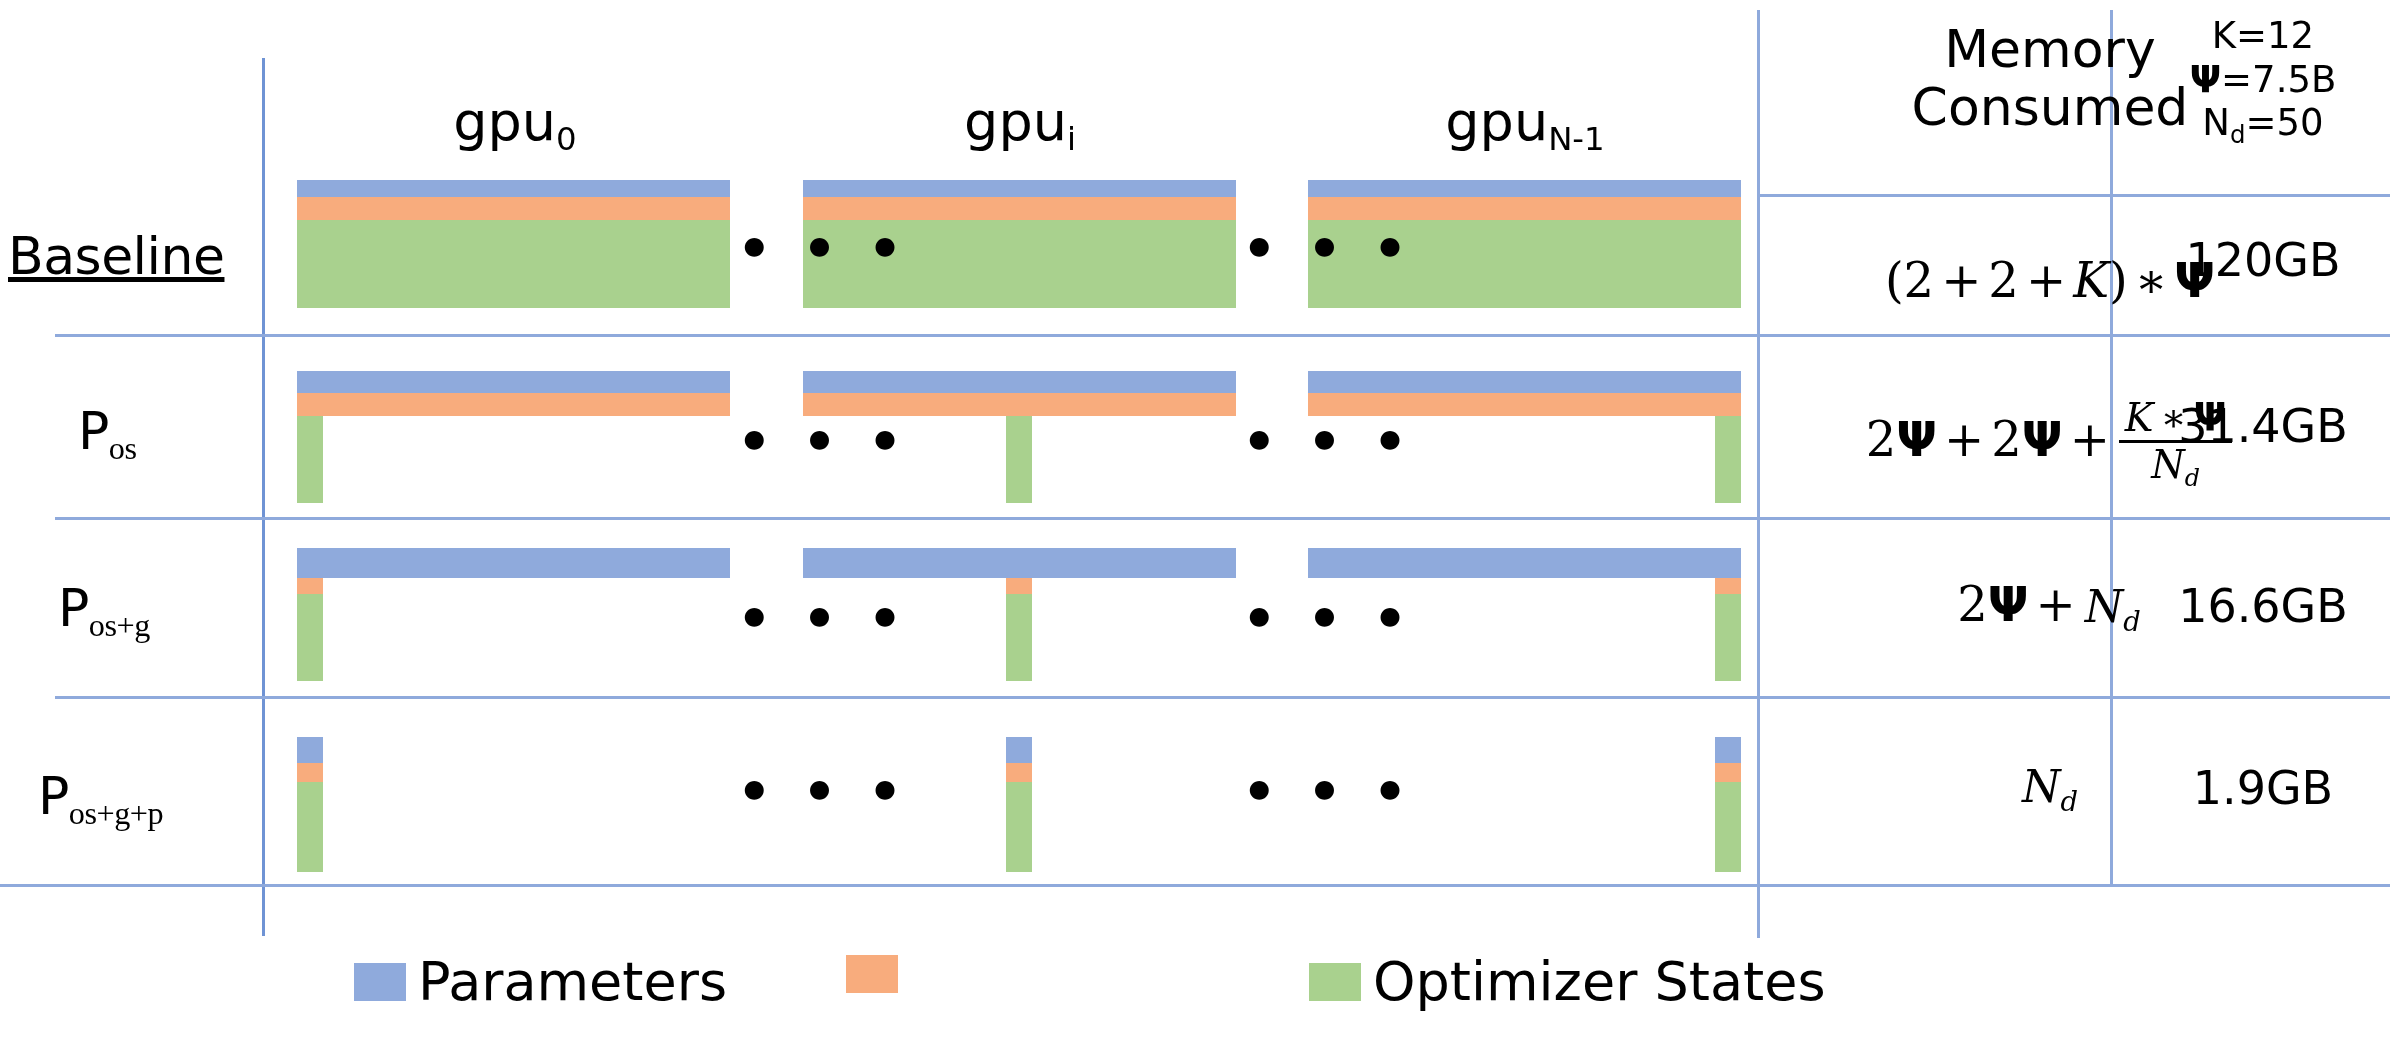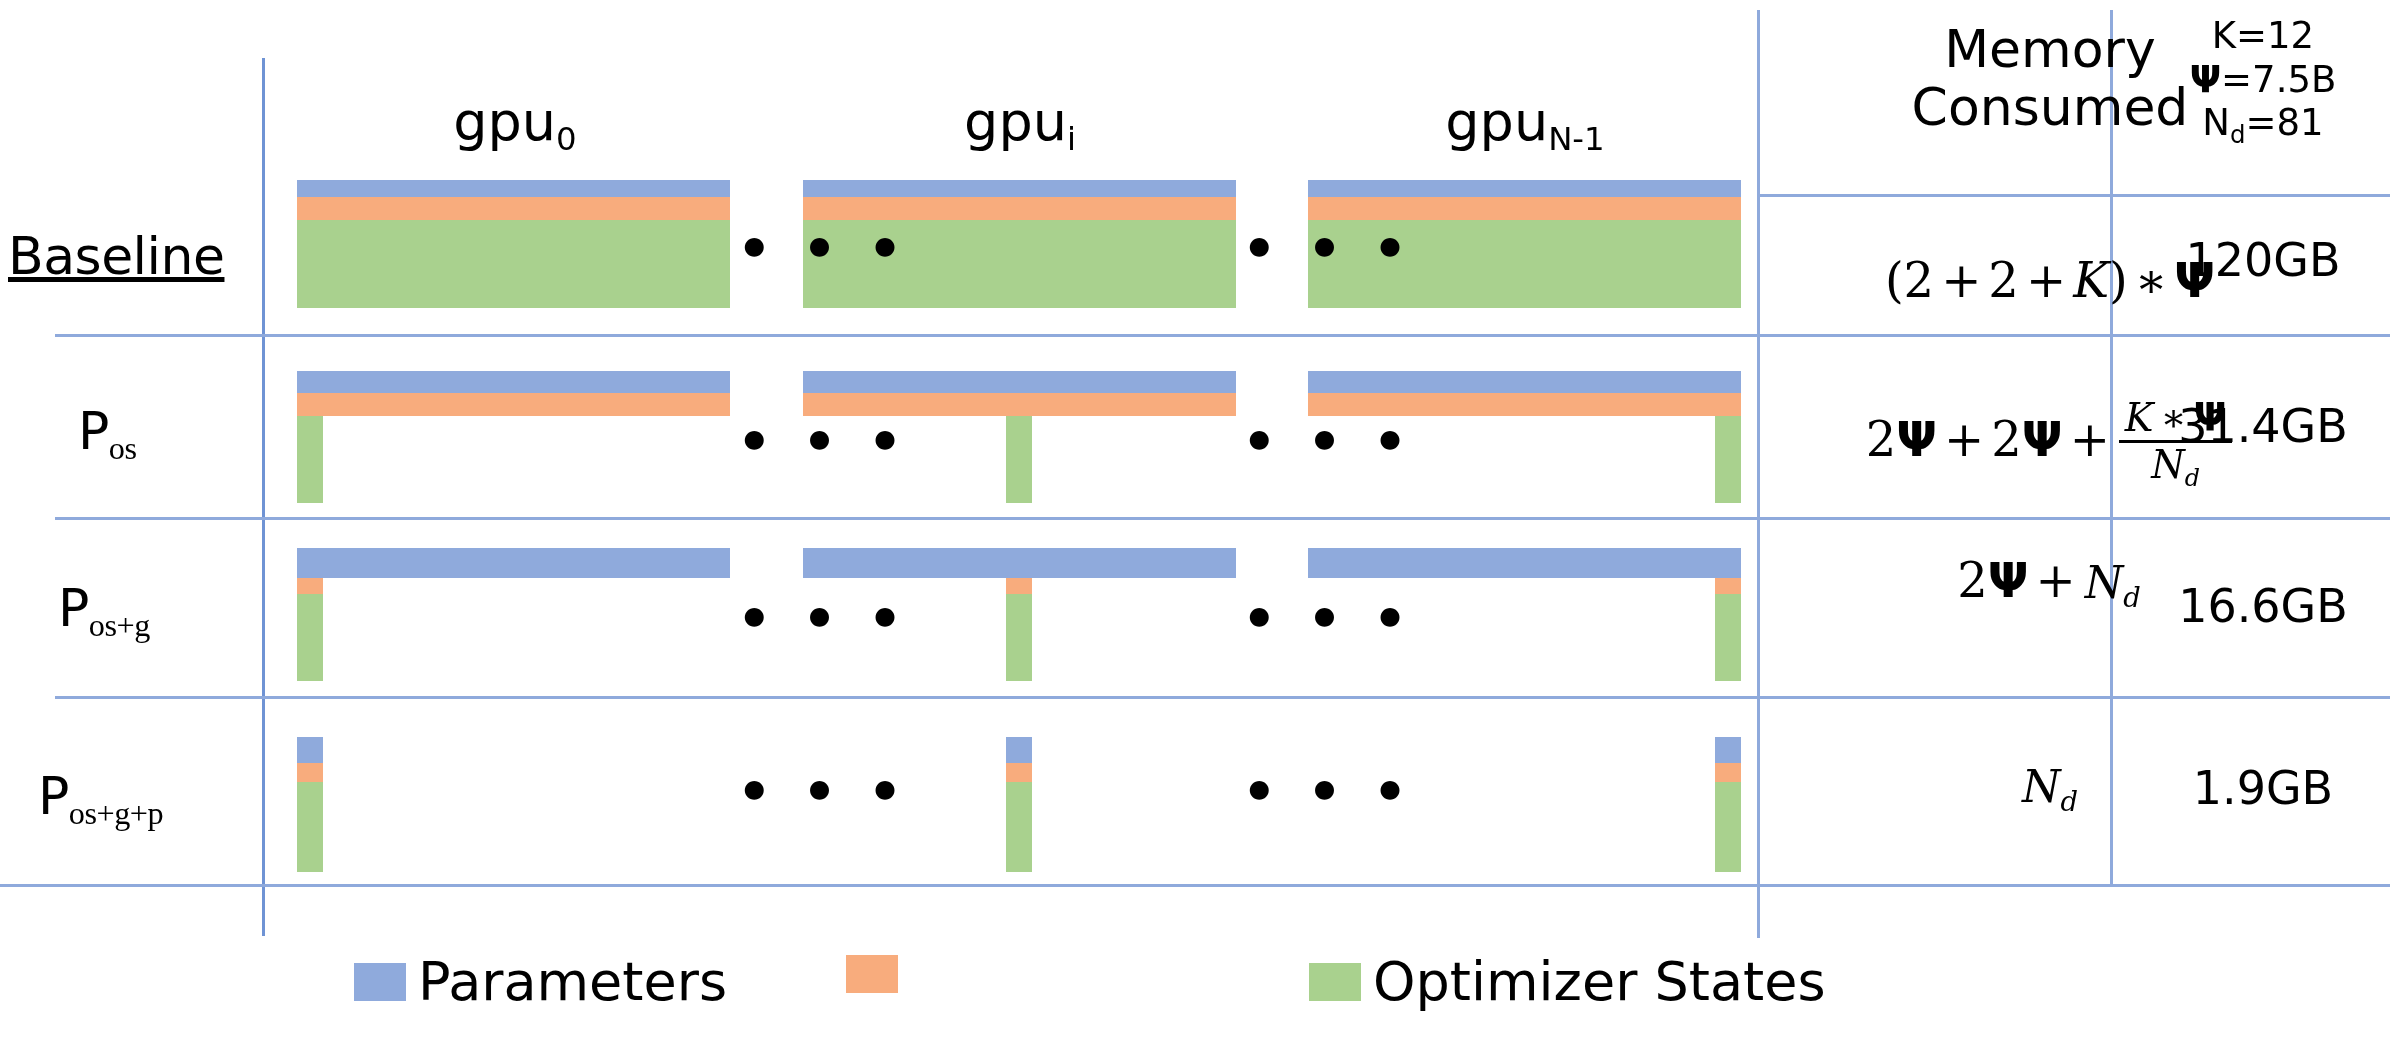--- a/index.html
+++ b/index.html
@@ -294,36 +294,36 @@
 
 <div class="hdr-memory" style="left:1770px; top:20px;">Memory
 Consumed</div>
 
 <div class="hdr-const" style="left:2118px; top:14px;">
   <div>K=12</div>
   <div>
     <span class="psi">Ψ</span><span>=7.5B</span>
   </div>
   <div>
-    <span>N</span><sub>d</sub><span>=81</span>
+    <span>N</span><sub>d</sub><span>=50</span>
   </div>
 </div>
 
 <div class="formula" style="left:1770px; top:232px;margin-top:24px;">
   <span>(2</span><span class="op">+</span><span>2</span><span class="op">+</span><span class="it">K</span><span>)</span><span class="op">∗</span><span class="psi">Ψ</span>
 </div>
 
 <div class="formula" style="left:1770px; top:400px;">
   <span>2</span><span class="psi">Ψ</span><span class="op">+</span><span>2</span><span class="psi">Ψ</span><span class="op">+</span><span class="frac">
     <span class="num"><span class="it">K</span><span class="op">∗</span><span class="psi">Ψ</span></span>
     <span class="den"><span class="it">N</span><sub>d</sub></span>
   </span>
 </div>
 
-<div class="formula" style="left:1770px; top:556px;">
+<div class="formula" style="left:1770px; top:580px;">
   <span>2</span><span class="psi">Ψ</span><span class="op">+</span><span class="frac big">
     <span class="den"><span class="it">N</span><sub>d</sub></span>
   </span>
 </div>
 
 <div class="formula" style="left:1770px; top:760px;">
   <span class="frac big">
     <span class="den"><span class="it">N</span><sub>d</sub></span>
   </span>
 </div>

